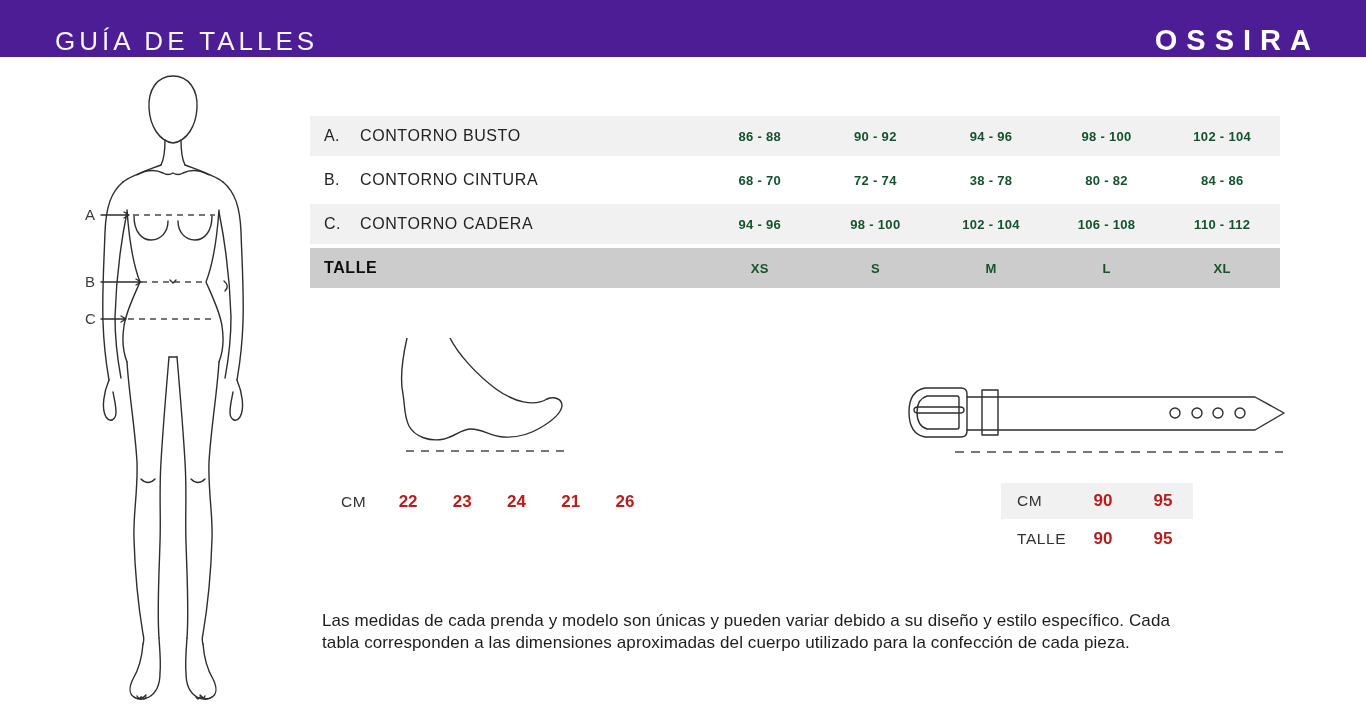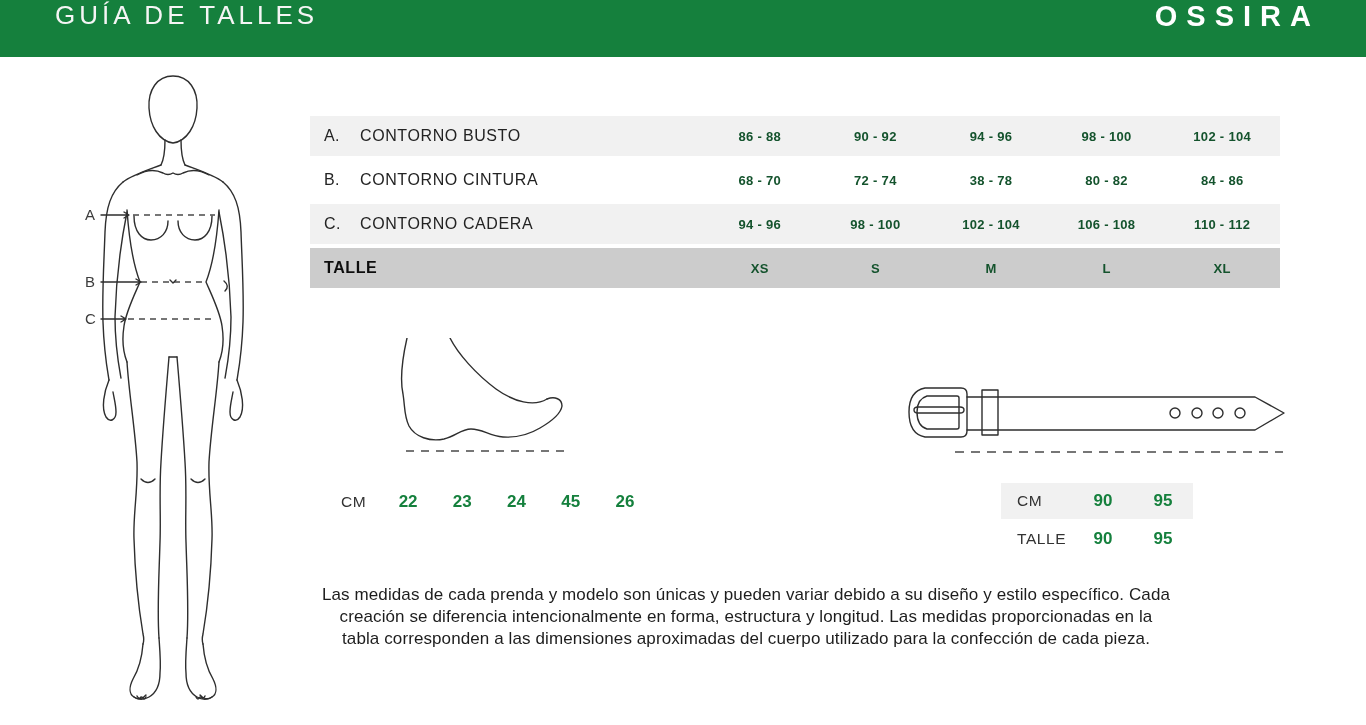--- a/index.html
+++ b/index.html
@@ -5,21 +5,21 @@
   html,body{margin:0;padding:0;}
   body{
     width:1366px;height:725px;position:relative;overflow:hidden;
     background:#ffffff;
     font-family:"Liberation Sans", sans-serif;
     color:#1d1d1d;
   }
   
   .header{
     position:absolute;left:0;top:0;width:1366px;height:57px;
-    background:#15803d;display:flex;align-items:flex-start;justify-content:space-between;
+    background:#4c1d95;display:flex;align-items:flex-end;justify-content:space-between;
   }
   .header-title{
     margin-left:55px;color:#f5f5f5;font-size:26px;font-weight:300;
     letter-spacing:4px;white-space:nowrap;
   }
   .brand-logo{
     margin-right:46px;color:#ffffff;font-size:29px;font-weight:700;
     letter-spacing:9px;white-space:nowrap;
   }
   
@@ -42,23 +42,23 @@
   .st-row.dark .st-rowlabel,.st-row.dark .st-key{font-weight:700;color:#0d0d0d;}
   
   .mini-table{position:absolute;}
   #shoe-table{left:325px;top:484px;width:327px;}
   #belt-table{left:1001px;top:483px;width:192px;}
   .mt-row{display:flex;align-items:center;height:36px;margin-bottom:2px;}
   .mt-row.light{background:#f1f1f1;}
   .mt-label{padding-left:16px;font-size:15.5px;letter-spacing:0.6px;color:#333333;box-sizing:border-box;}
   #shoe-table .mt-label{width:56px;}
   #belt-table .mt-label{width:72px;}
-  .mt-cell{flex:1;text-align:center;font-weight:700;font-size:17px;color:#15803d;}
-  
-  .note{position:absolute;left:322px;top:584px;text-align:center;}
+  .mt-cell{flex:1;text-align:center;font-weight:700;font-size:17px;color:#b91c1c;}
+  
+  .note{position:absolute;left:322px;top:610px;}
   .note-line{font-size:17px;line-height:22px;color:#1d1d1d;letter-spacing:0.1px;white-space:nowrap;}
 </style>
 </head>
 <body>
 
 <div class="header">
   <div class="header-title">GUÍA DE TALLES</div>
   <div class="brand-logo">OSSIRA</div>
 </div>
 
@@ -171,21 +171,21 @@
   <path class="sketch" d="M50,0 C58,16 76,36 96,51 C114,64 134,69 147,61"></path>
   <path class="dashline" d="M6,113 H168" style="stroke-dasharray:8 7"></path>
 </svg>
 
 <div id="shoe-table" class="mini-table">
   <div class="mt-row">
     <span class="mt-label">CM</span>
     <span class="mt-cell">22</span>
     <span class="mt-cell">23</span>
     <span class="mt-cell">24</span>
-    <span class="mt-cell">45</span>
+    <span class="mt-cell">21</span>
     <span class="mt-cell">26</span>
   </div>
 </div>
 
 <svg id="belt-svg" class="fig-svg" width="385" height="85" viewBox="0 0 385 85">
 
   <path class="sketch" d="M22,8 L58,8 Q64,8 64,14 L64,51 Q64,57 58,57 L22,57 Q6,54 6,32 Q6,11 22,8 Z"></path>
   <path class="sketch" d="M24,16 L54,16 Q56,16 56,18 L56,47 Q56,49 54,49 L24,49 Q14,46 14,32 Q14,19 24,16 Z"></path>
 
   <path class="sketch" d="M15,27 Q11,27 11,30 Q11,33 15,33 L57,33 Q61,33 61,30 Q61,27 57,27 Z"></path>
@@ -210,15 +210,14 @@
   </div>
   <div class="mt-row">
     <span class="mt-label">TALLE</span>
     <span class="mt-cell">90</span>
     <span class="mt-cell">95</span>
   </div>
 </div>
 
 <div class="note">
   <div class="note-line">Las medidas de cada prenda y modelo son únicas y pueden variar debido a su diseño y estilo específico. Cada</div>
-  <div class="note-line">creación se diferencia intencionalmente en forma, estructura y longitud. Las medidas proporcionadas en la</div>
   <div class="note-line">tabla corresponden a las dimensiones aproximadas del cuerpo utilizado para la confección de cada pieza.</div>
 </div>
 
 </body></html>

